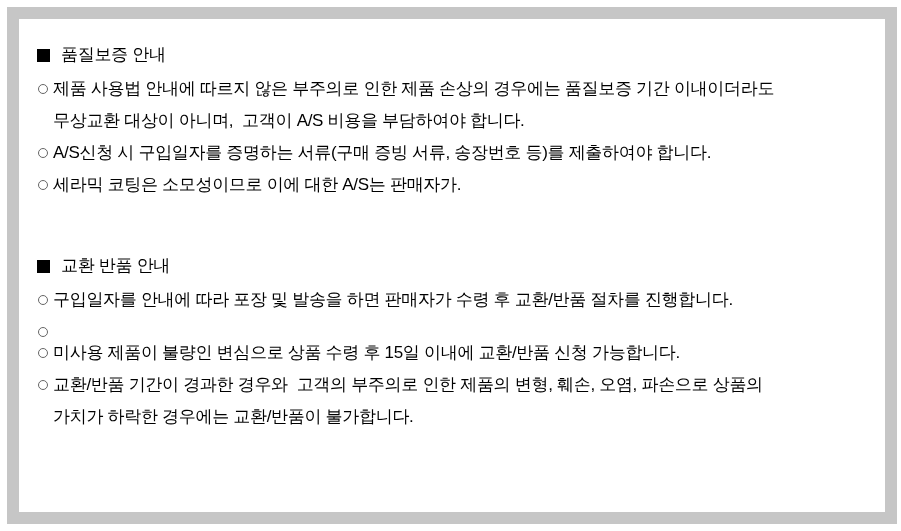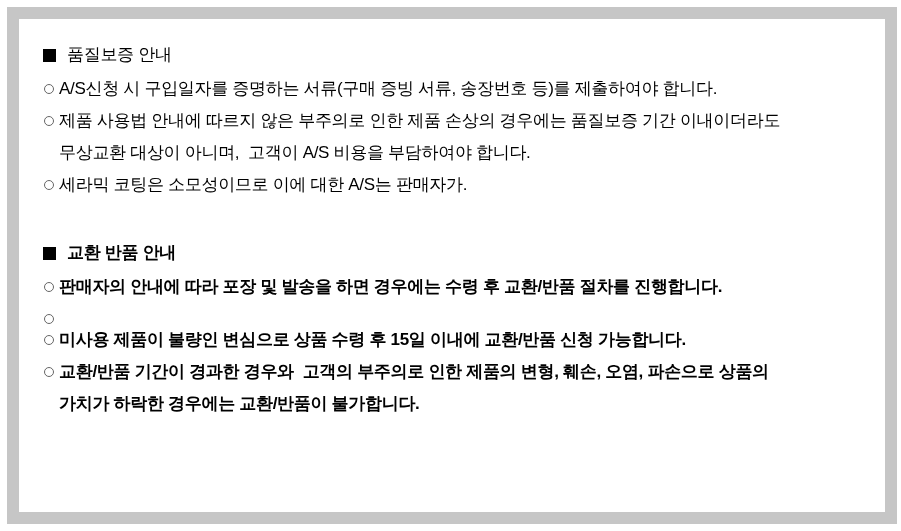--- a/index.html
+++ b/index.html
@@ -19,21 +19,21 @@
     position: absolute;
     left: 7px;
     top: 7px;
     width: 866px;
     height: 493px;
     border: 12px solid #c6c6c6;
     background: #ffffff;
     box-sizing: content-box;
   }
   .content {
-    padding: 20px 8px 0 24px;
+    padding: 20px 8px 0 18px;
     font-size: 17px;
     line-height: 32px;
     letter-spacing: -0.3px;
   }
   .section-header {
     display: flex;
     align-items: center;
     line-height: 32px;
     margin-bottom: 2px;
   }
@@ -57,58 +57,57 @@
     border: 1px solid #666666;
     border-radius: 50%;
     flex: none;
     margin: 11px 5px 0 1px;
     background: transparent;
   }
   .item-text {
     white-space: pre-wrap;
   }
   .section-exchange {
-    margin-top: 36px;
-    font-weight: bold;
+    margin-top: 49px;
   }
 </style>
 </head>
 <body>
 
 <div class="frame">
   <div class="content">
 
     <div class="section section-quality">
       <div class="section-header">
         <span class="sq-icon"></span>
         <span class="section-title">품질보증 안내</span>
       </div>
       <div class="item">
         <span class="circ-icon"></span>
-        <span class="item-text">A/S신청 시 구입일자를 증명하는 서류(구매 증빙 서류, 송장번호 등)를 제출하여야 합니다.</span>
+        <span class="item-text">제품 사용법 안내에 따르지 않은 부주의로 인한 제품 손상의 경우에는 품질보증 기간 이내이더라도
+무상교환 대상이 아니며,  고객이 A/S 비용을 부담하여야 합니다.</span>
       </div>
       <div class="item">
         <span class="circ-icon"></span>
-        <span class="item-text">제품 사용법 안내에 따르지 않은 부주의로 인한 제품 손상의 경우에는 품질보증 기간 이내이더라도
-무상교환 대상이 아니며,  고객이 A/S 비용을 부담하여야 합니다.</span>
+        <span class="item-text">A/S신청 시 구입일자를 증명하는 서류(구매 증빙 서류, 송장번호 등)를 제출하여야 합니다.</span>
       </div>
       <div class="item">
         <span class="circ-icon"></span>
         <span class="item-text">세라믹 코팅은 소모성이므로 이에 대한 A/S는 판매자가.</span>
       </div>
     </div>
 
     <div class="section section-exchange">
       <div class="section-header">
         <span class="sq-icon"></span>
         <span class="section-title">교환 반품 안내</span>
       </div>
       <div class="item">
         <span class="circ-icon"></span>
-        <span class="item-text">판매자의 안내에 따라 포장 및 발송을 하면 경우에는 수령 후 교환/반품 절차를 진행합니다.</span>
+        <span class="item-text">구입일자를 안내에 따라 포장 및 발송을 하면 판매자가 수령 후 교환/반품 절차를 진행합니다.</span>
       </div>
       <div class="item">
         <span class="circ-icon"></span>
       </div>
       <div class="item">
         <span class="circ-icon"></span>
         <span class="item-text">미사용 제품이 불량인 변심으로 상품 수령 후 15일 이내에 교환/반품 신청 가능합니다.</span>
       </div>
       <div class="item">
         <span class="circ-icon"></span>

